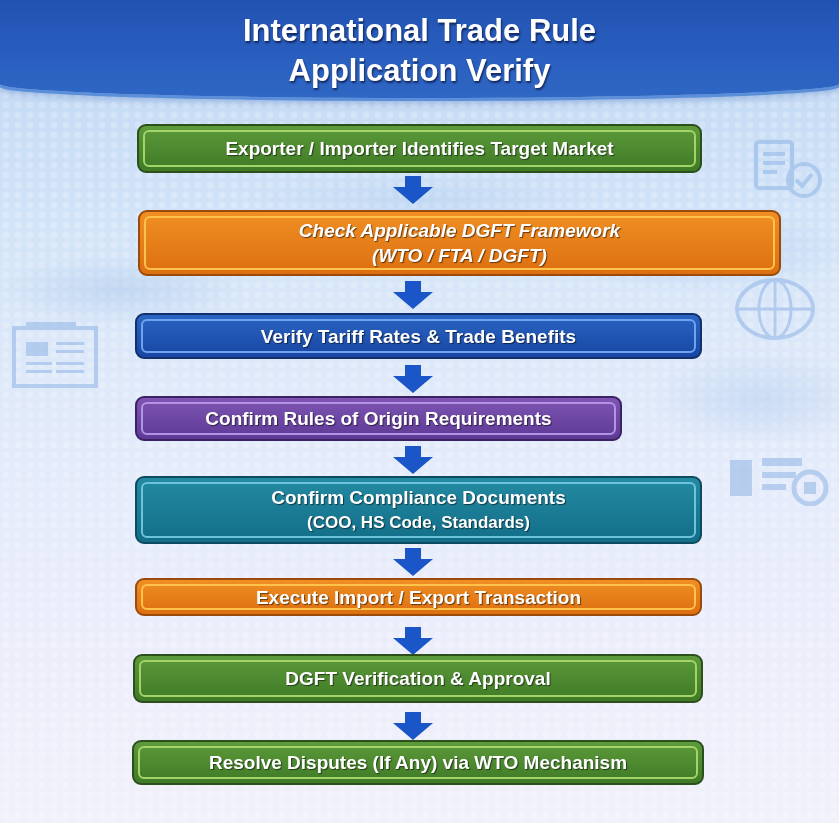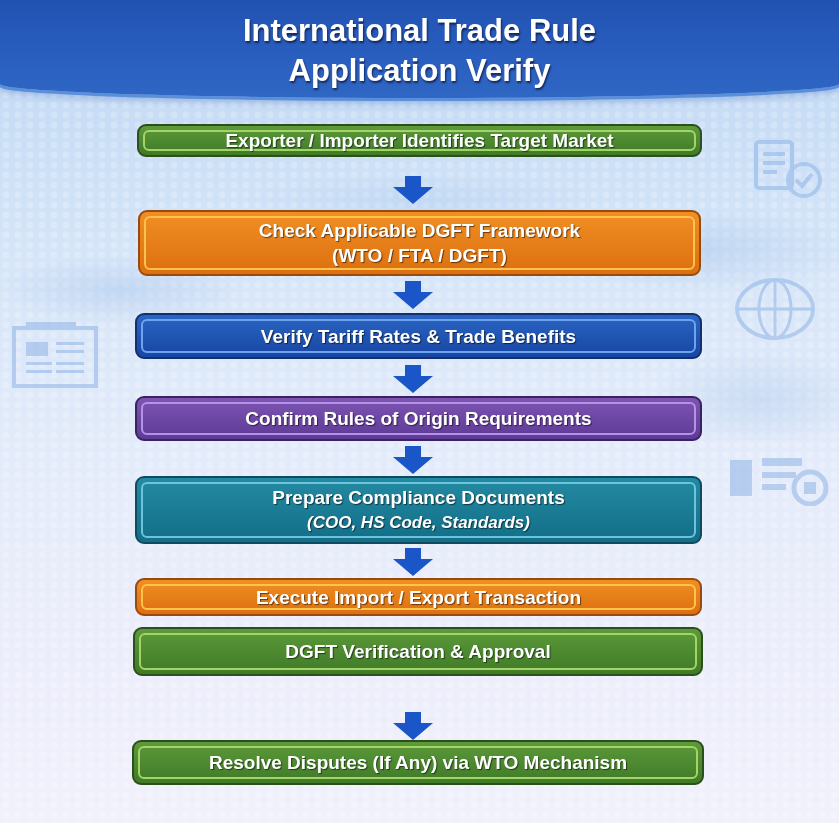--- a/index.html
+++ b/index.html
@@ -99,65 +99,65 @@
   <rect x="34" y="32" width="24" height="6" fill="#8fb4e6"></rect>
   <circle cx="82" cy="36" r="16" fill="none" stroke="#8fb4e6" stroke-width="5"></circle>
   <rect x="76" y="30" width="12" height="12" fill="#8fb4e6"></rect>
 </svg>
 
 <div class="header">
   <div class="title l1">International Trade Rule</div>
   <div class="title l2">Application Verify</div>
 </div>
 
-<div class="step green" style="left:137px;top:124px;width:565px;height:33px;align-items:center;">
+<div class="step green" style="left:137px;top:124px;width:565px;height:49px;align-items:center;">
   <span class="t">Exporter / Importer Identifies Target Market</span>
 </div>
 <svg class="arrow" style="left:392px;top:176px" viewBox="0 0 42 28">
     <polygon points="13,0 29,0 29,11 41,11 21,28 1,11 13,11" fill="#1a56c8"></polygon>
   </svg>
 
-<div class="step orange" style="left:138px;top:210px;width:563px;height:66px;">
+<div class="step orange" style="left:138px;top:210px;width:643px;height:66px;font-style:italic;">
   <span class="t">Check Applicable DGFT Framework</span>
   <span class="t">(WTO / FTA / DGFT)</span>
 </div>
 <svg class="arrow" style="left:392px;top:281px" viewBox="0 0 42 28">
     <polygon points="13,0 29,0 29,11 41,11 21,28 1,11 13,11" fill="#1a56c8"></polygon>
   </svg>
 
 <div class="step blue" style="left:135px;top:313px;width:567px;height:46px;">
   <span class="t">Verify Tariff Rates &amp; Trade Benefits</span>
 </div>
 <svg class="arrow" style="left:392px;top:365px" viewBox="0 0 42 28">
     <polygon points="13,0 29,0 29,11 41,11 21,28 1,11 13,11" fill="#1a56c8"></polygon>
   </svg>
 
-<div class="step purple" style="left:135px;top:396px;width:567px;height:45px;">
+<div class="step purple" style="left:135px;top:396px;width:487px;height:45px;">
   <span class="t">Confirm Rules of Origin Requirements</span>
 </div>
 <svg class="arrow" style="left:392px;top:446px" viewBox="0 0 42 28">
     <polygon points="13,0 29,0 29,11 41,11 21,28 1,11 13,11" fill="#1a56c8"></polygon>
   </svg>
 
 <div class="step teal" style="left:135px;top:476px;width:567px;height:68px;">
-  <span class="t">Prepare Compliance Documents</span>
-  <span class="t" style="font-size:17px;font-style:italic;">(COO, HS Code, Standards)</span>
+  <span class="t">Confirm Compliance Documents</span>
+  <span class="t" style="font-size:17px;">(COO, HS Code, Standards)</span>
 </div>
 <svg class="arrow" style="left:392px;top:548px" viewBox="0 0 42 28">
     <polygon points="13,0 29,0 29,11 41,11 21,28 1,11 13,11" fill="#1a56c8"></polygon>
   </svg>
 
 <div class="step orange" style="left:135px;top:578px;width:567px;height:38px;">
   <span class="t">Execute Import / Export Transaction</span>
 </div>
 <svg class="arrow" style="left:392px;top:627px" viewBox="0 0 42 28">
     <polygon points="13,0 29,0 29,11 41,11 21,28 1,11 13,11" fill="#1a56c8"></polygon>
   </svg>
 
-<div class="step green" style="left:133px;top:627px;width:570px;height:49px;">
+<div class="step green" style="left:133px;top:654px;width:570px;height:49px;">
   <span class="t">DGFT Verification &amp; Approval</span>
 </div>
 <svg class="arrow" style="left:392px;top:712px" viewBox="0 0 42 28">
     <polygon points="13,0 29,0 29,11 41,11 21,28 1,11 13,11" fill="#1a56c8"></polygon>
   </svg>
 
 <div class="step green" style="left:132px;top:740px;width:572px;height:45px;">
   <span class="t">Resolve Disputes (If Any) via WTO Mechanism</span>
 </div>
 

